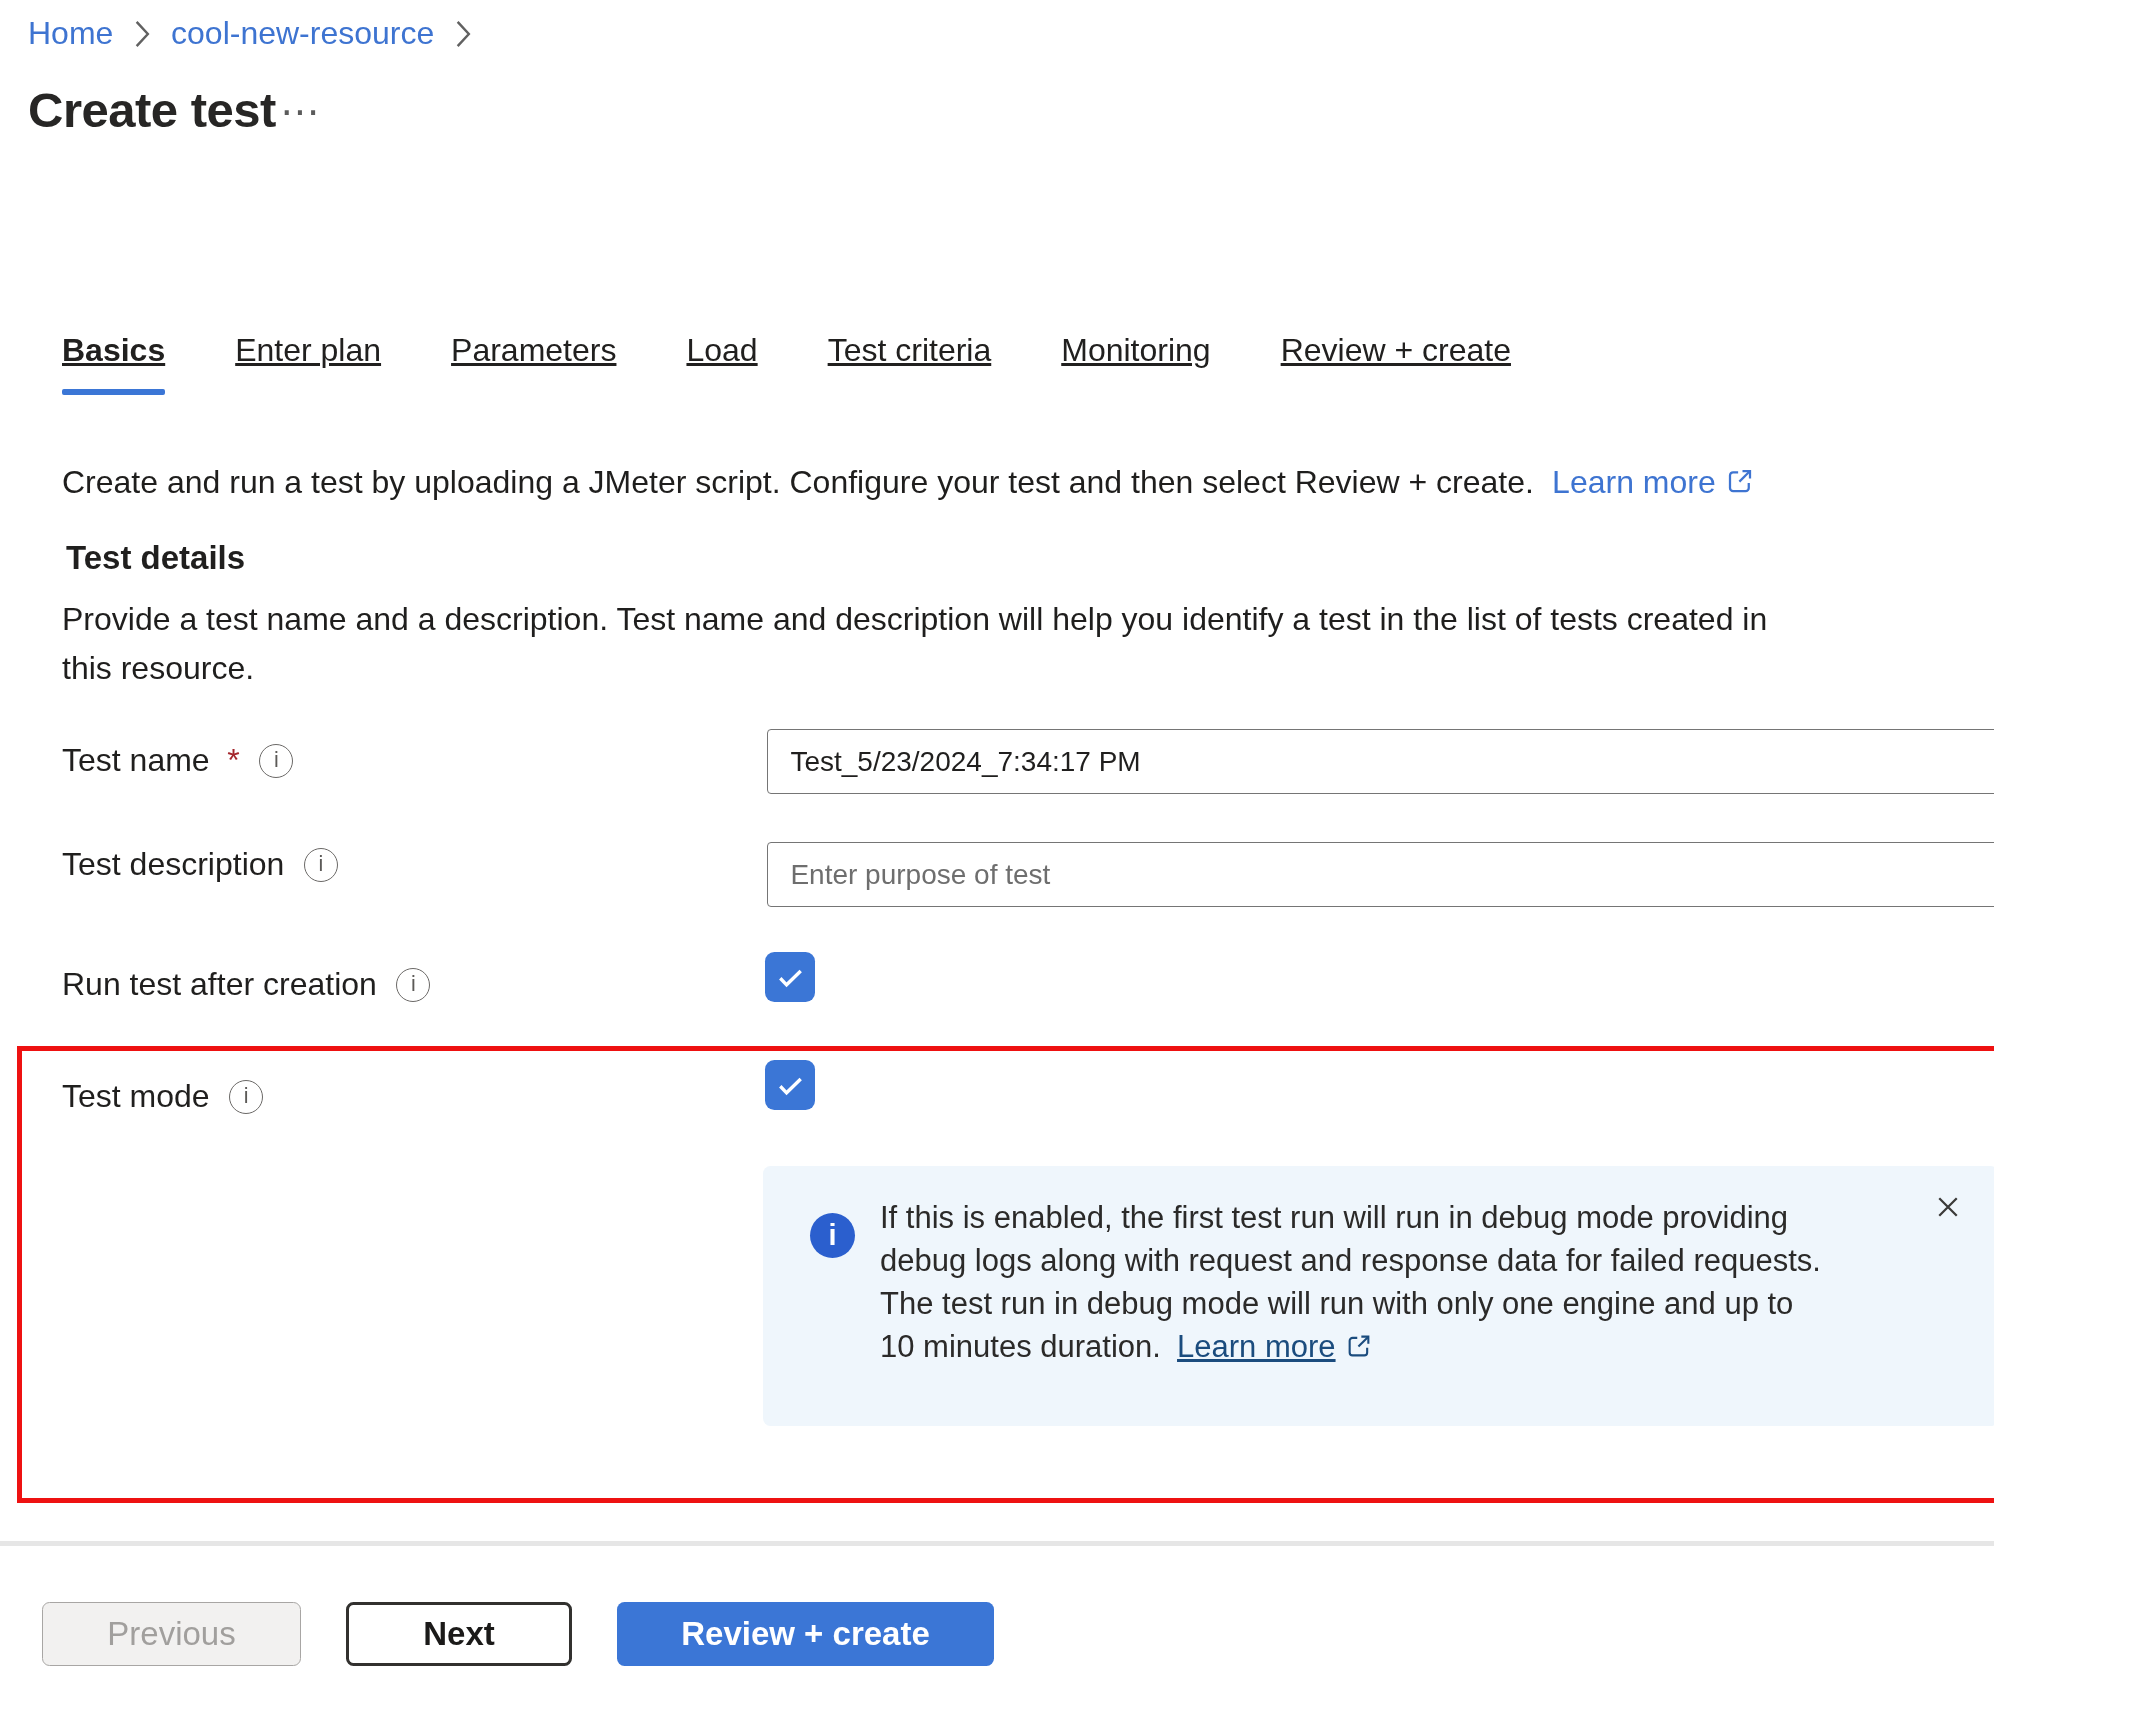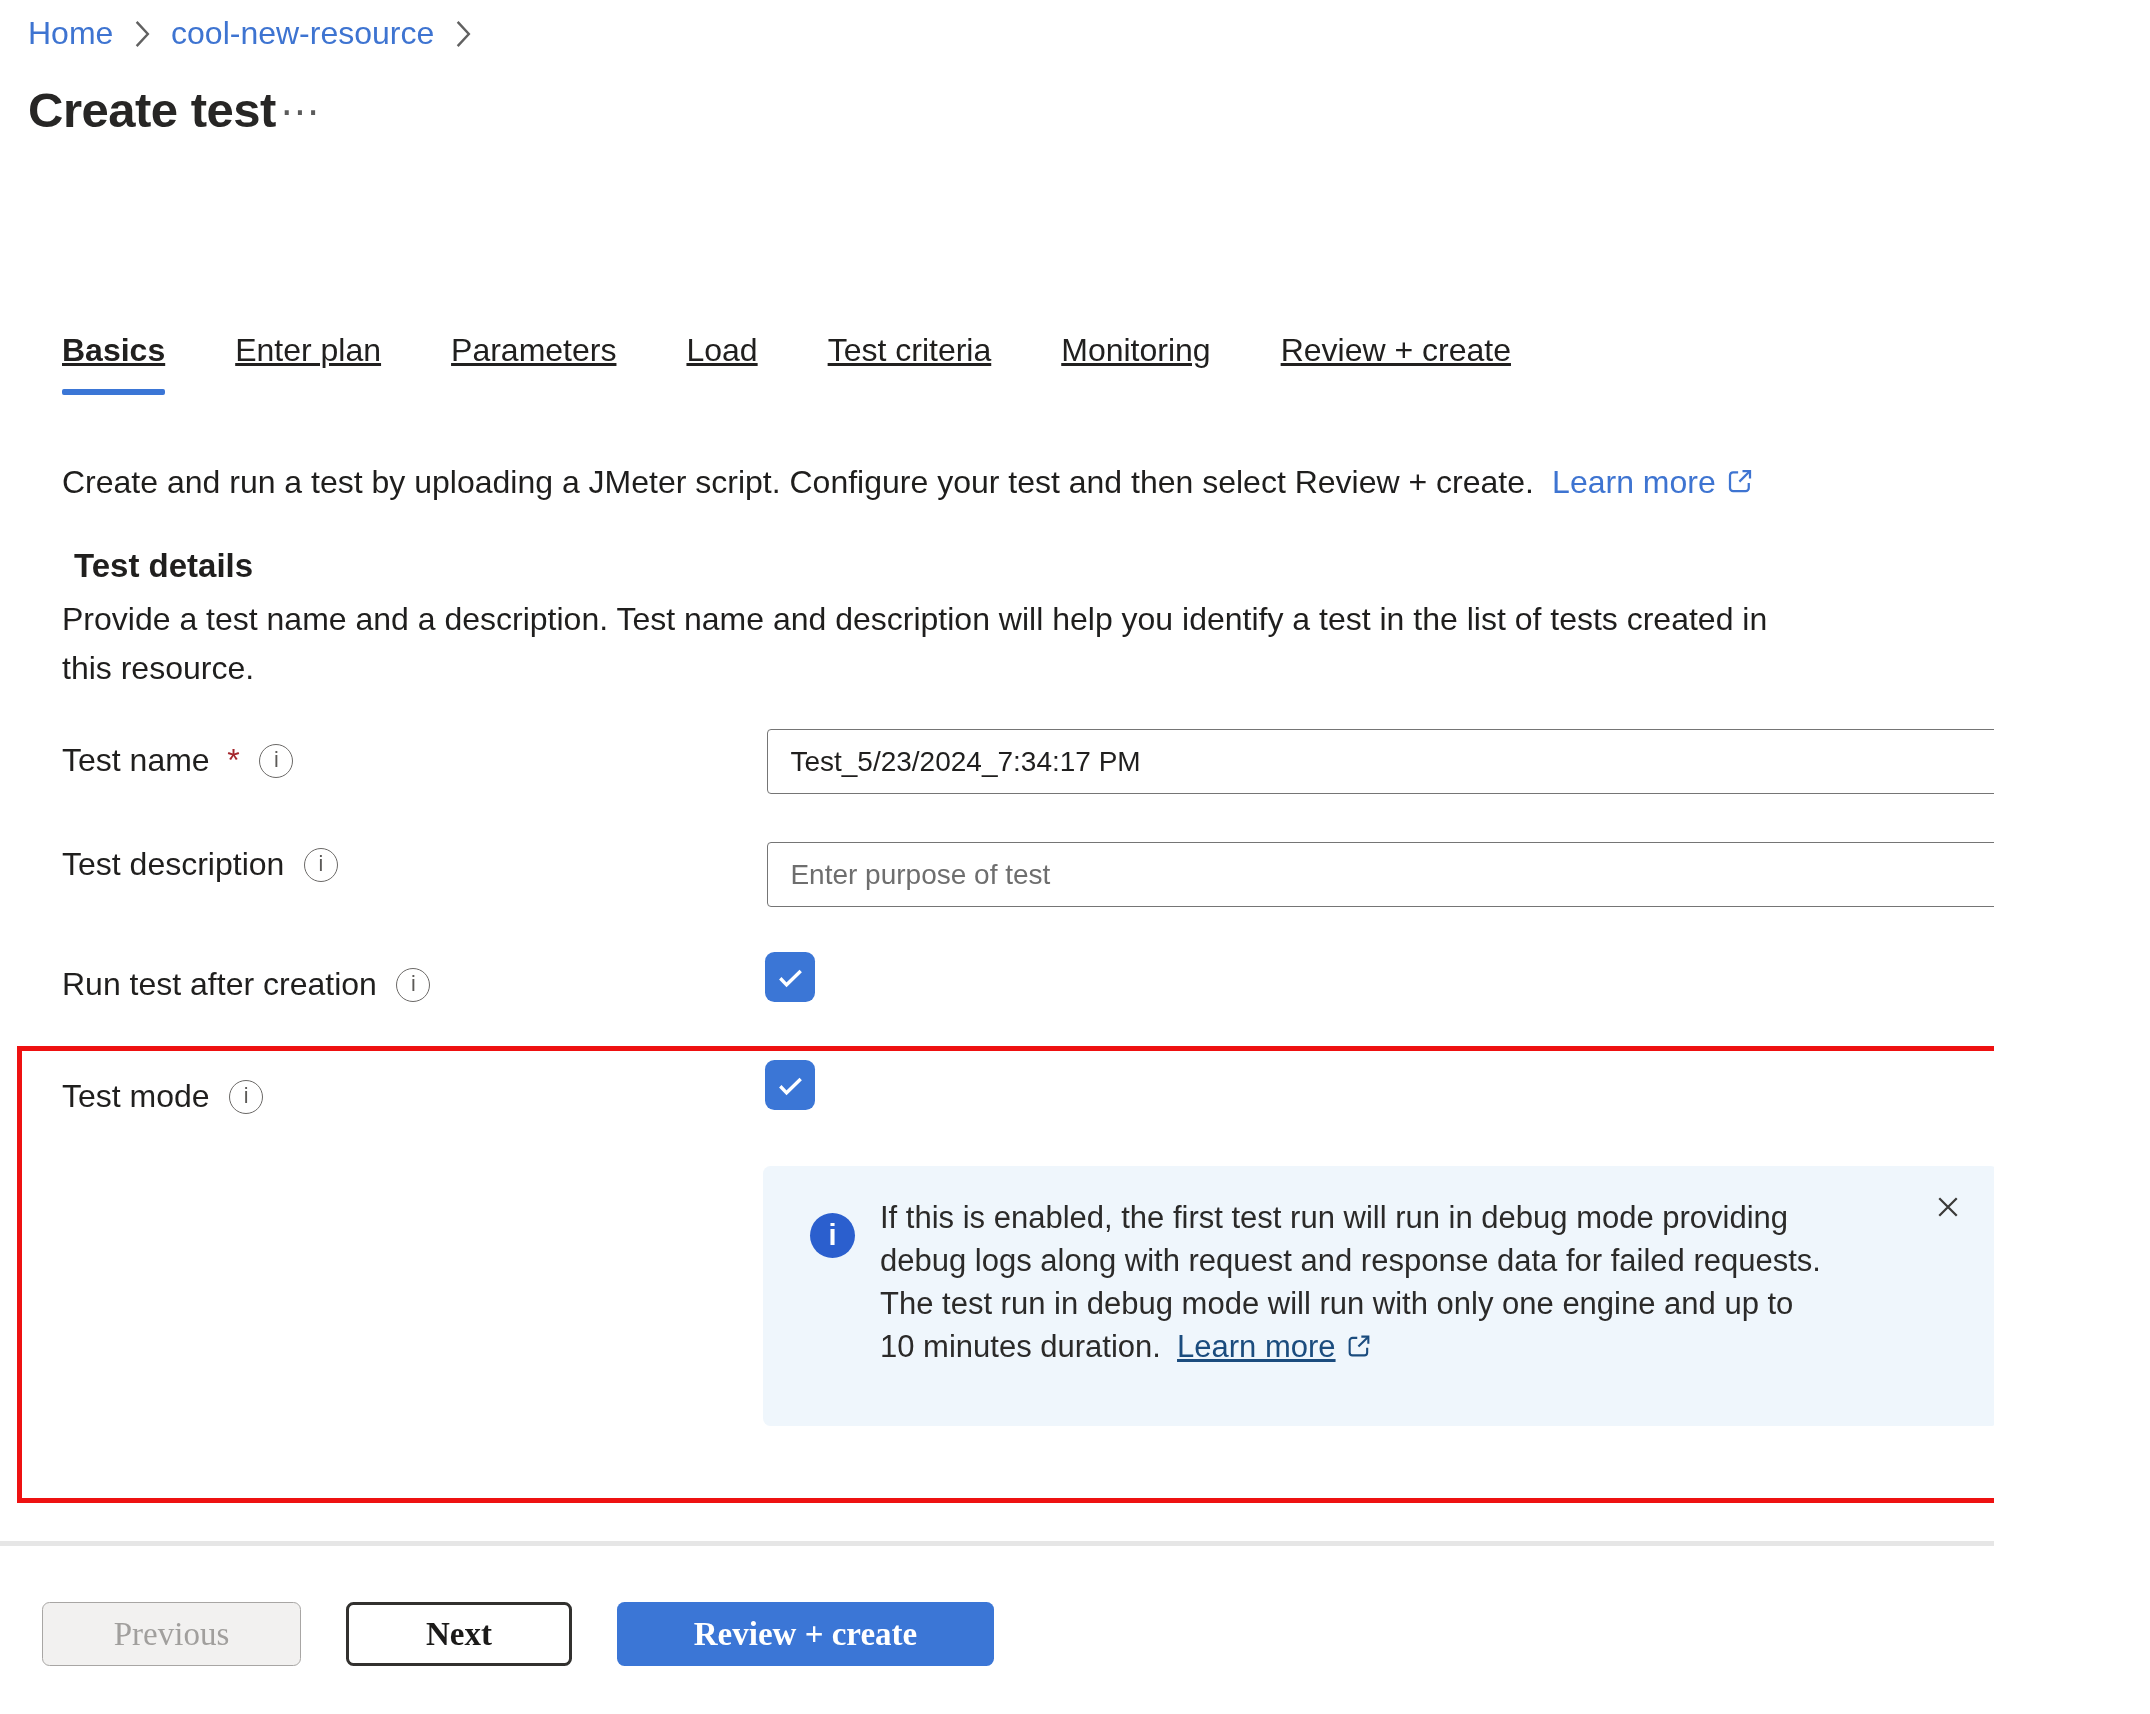--- a/index.html
+++ b/index.html
@@ -21,21 +21,21 @@
   .tab.active{font-weight:700;}
   .tab .underline{display:none;}
   .tab.active .underline{display:block;position:absolute;left:0;right:0;bottom:0;height:6.5px;background:#3b76d6;border-radius:1.9px;}
 
   
   .intro{position:absolute;left:62px;top:464px;font-size:32px;white-space:nowrap;color:#1f1e1d;}
   .link{color:#3e74d1;text-decoration:none;cursor:pointer;}
   .ext-icon{display:inline-block;vertical-align:-2.8px;margin-left:9.3px;}
 
   
-  .section-heading{position:absolute;left:62px;top:535px;margin:12px;font-size:33px;font-weight:700;color:#201f1e;}
+  .section-heading{position:absolute;left:62px;top:535px;margin:4px;font-size:33px;font-weight:700;color:#201f1e;}
   .section-desc{position:absolute;left:62px;top:595px;font-size:32px;line-height:49px;color:#1f1e1d;}
 
   
   .field-row{position:absolute;display:flex;align-items:center;gap:14px;font-size:32px;color:#201f1e;}
   .row-test-name{left:62px;top:742px;}
   .row-test-desc{left:62px;top:846px;text-align:center;}
   .row-run-after{left:62px;top:966px;}
   .row-debug{left:62px;top:1078px;}
   .req{color:#a4262c;margin-left:3.7px;font-size:32px;}
   .info-i{display:inline-flex;width:34px;height:34px;border:1.9px solid #6b6967;border-radius:50%;
@@ -62,21 +62,21 @@
   .banner{position:absolute;left:763px;top:1166px;width:1235px;height:260px;background:#eff6fc;border-radius:7.5px;}
   .banner-icon{position:absolute;left:47px;top:47px;width:45px;height:45px;border-radius:50%;background:#2b5fce;
           color:#fff;font-weight:700;font-size:29px;display:flex;align-items:center;justify-content:center;}
   .banner-text{position:absolute;left:117px;top:30px;font-size:31px;line-height:43px;color:#2b2a29;}
   .banner-link{color:#1b4c7e;text-decoration:underline;cursor:pointer;}
   .banner-close{position:absolute;right:35px;top:26px;cursor:pointer;display:flex;}
 
   
   .divider{position:absolute;left:0;top:1541px;width:2151px;height:4.7px;background:#e6e6e6;}
   .btn{position:absolute;top:1602px;height:64px;border-radius:7.5px;font-size:33px;display:flex;align-items:center;
-       justify-content:center;box-sizing:border-box;cursor:pointer;font-family:Liberation Serif, serif;}
+       justify-content:center;box-sizing:border-box;cursor:pointer;font-family:Liberation Sans, sans-serif;}
   .btn-prev{left:42px;width:259px;background:#f2f1f0;border:1.9px solid #a8a6a4;color:#a19f9d;}
   .btn-next{left:346px;width:226px;background:#ffffff;border:3.7px solid #32312f;color:#1b1a19;font-weight:700;}
   .btn-review{left:617px;width:377px;background:#3b76d6;border:none;color:#ffffff;font-weight:700;}
 </style>
 </head>
 <body>
 
 <div class="page">
 
   <nav class="breadcrumb">

